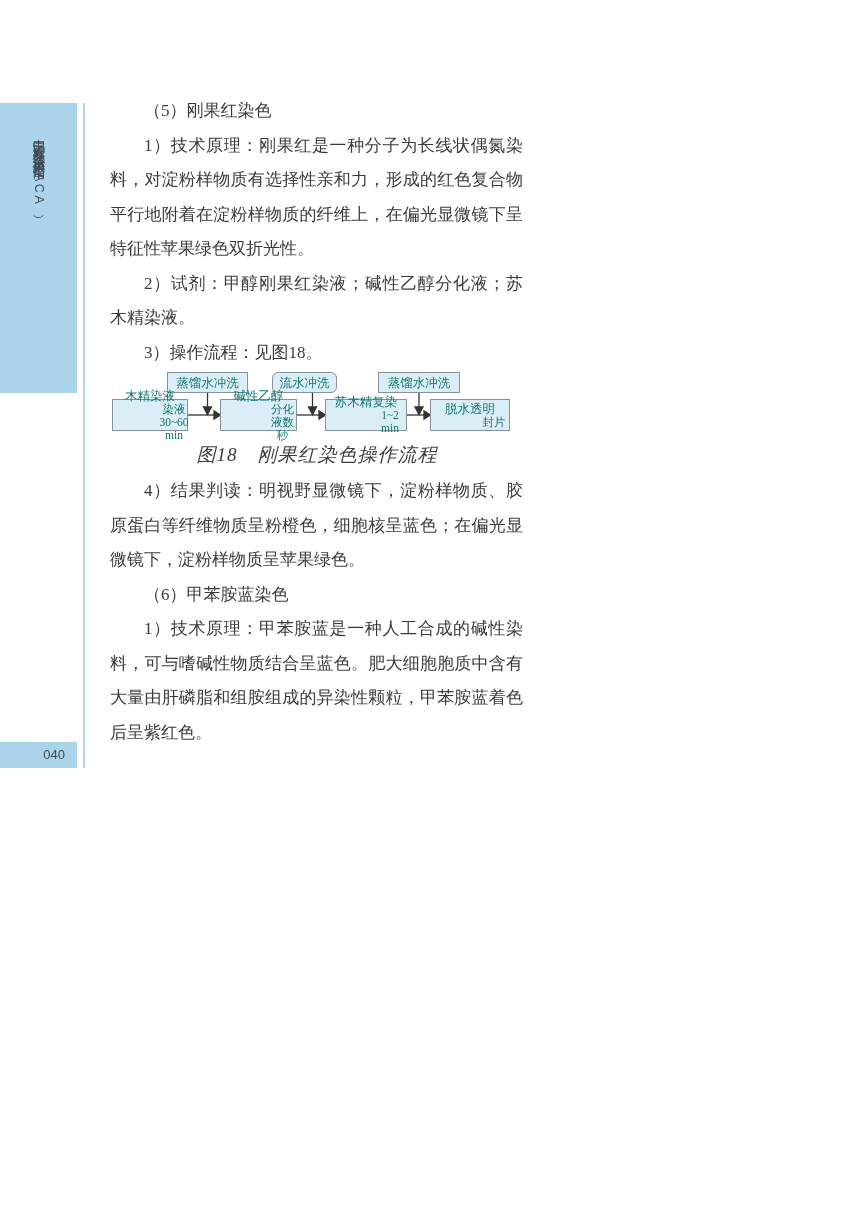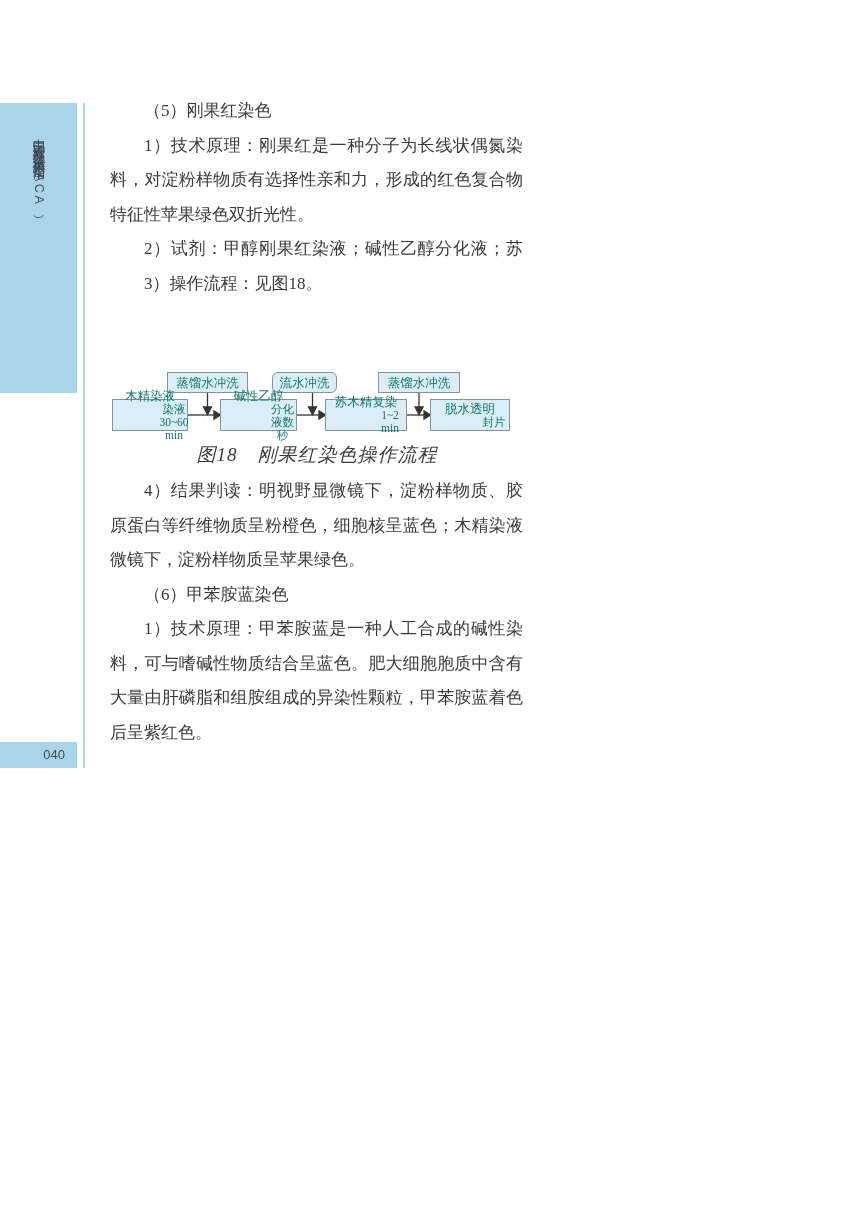--- a/index.html
+++ b/index.html
@@ -55,22 +55,24 @@
   </div>
   <div class="vrule"></div>
   <div class="page-badge">
     <span>040</span>
   </div>
 
   <div class="tb tb1">
     <div class="tline ind">（5）刚果红染色</div>
     <div class="tline ind j">1）技术原理：刚果红是一种分子为长线状偶氮染</div>
     <div class="tline j">料，对淀粉样物质有选择性亲和力，形成的红色复合物</div>
+    <div class="tline j">平行地附着在淀粉样物质的纤维上，在偏光显微镜下呈</div>
     <div class="tline">特征性苹果绿色双折光性。</div>
     <div class="tline ind j">2）试剂：甲醇刚果红染液；碱性乙醇分化液；苏</div>
+    <div class="tline">木精染液。</div>
     <div class="tline ind">3）操作流程：见图18。</div>
   </div>
 
   <div class="flowchart">
     <svg class="arrows" viewBox="0 0 414 64" xmlns="http://www.w3.org/2000/svg">
       <g stroke="#333333" stroke-width="1.3" fill="#333333">
         <line x1="97.5" y1="23" x2="97.5" y2="38"></line>
         <polygon points="93.5,37 101.5,37 97.5,44.5"></polygon>
         <line x1="202.5" y1="23" x2="202.5" y2="38"></line>
         <polygon points="198.5,37 206.5,37 202.5,44.5"></polygon>
@@ -108,21 +110,21 @@
     <div class="fbox brow b3">
       <span class="l1">脱水透明</span>
       <span class="l2">封片</span>
     </div>
   </div>
 
   <div class="fig-caption">图18　刚果红染色操作流程</div>
 
   <div class="tb tb2">
     <div class="tline ind j">4）结果判读：明视野显微镜下，淀粉样物质、胶</div>
-    <div class="tline j">原蛋白等纤维物质呈粉橙色，细胞核呈蓝色；木精染液</div>
+    <div class="tline j">原蛋白等纤维物质呈粉橙色，细胞核呈蓝色；在偏光显</div>
     <div class="tline">微镜下，淀粉样物质呈苹果绿色。</div>
     <div class="tline ind">（6）甲苯胺蓝染色</div>
     <div class="tline ind j">1）技术原理：甲苯胺蓝是一种人工合成的碱性染</div>
     <div class="tline j">料，可与嗜碱性物质结合呈蓝色。肥大细胞胞质中含有</div>
     <div class="tline j">大量由肝磷脂和组胺组成的异染性颗粒，甲苯胺蓝着色</div>
     <div class="tline">后呈紫红色。</div>
   </div>
 
 </div>
 

